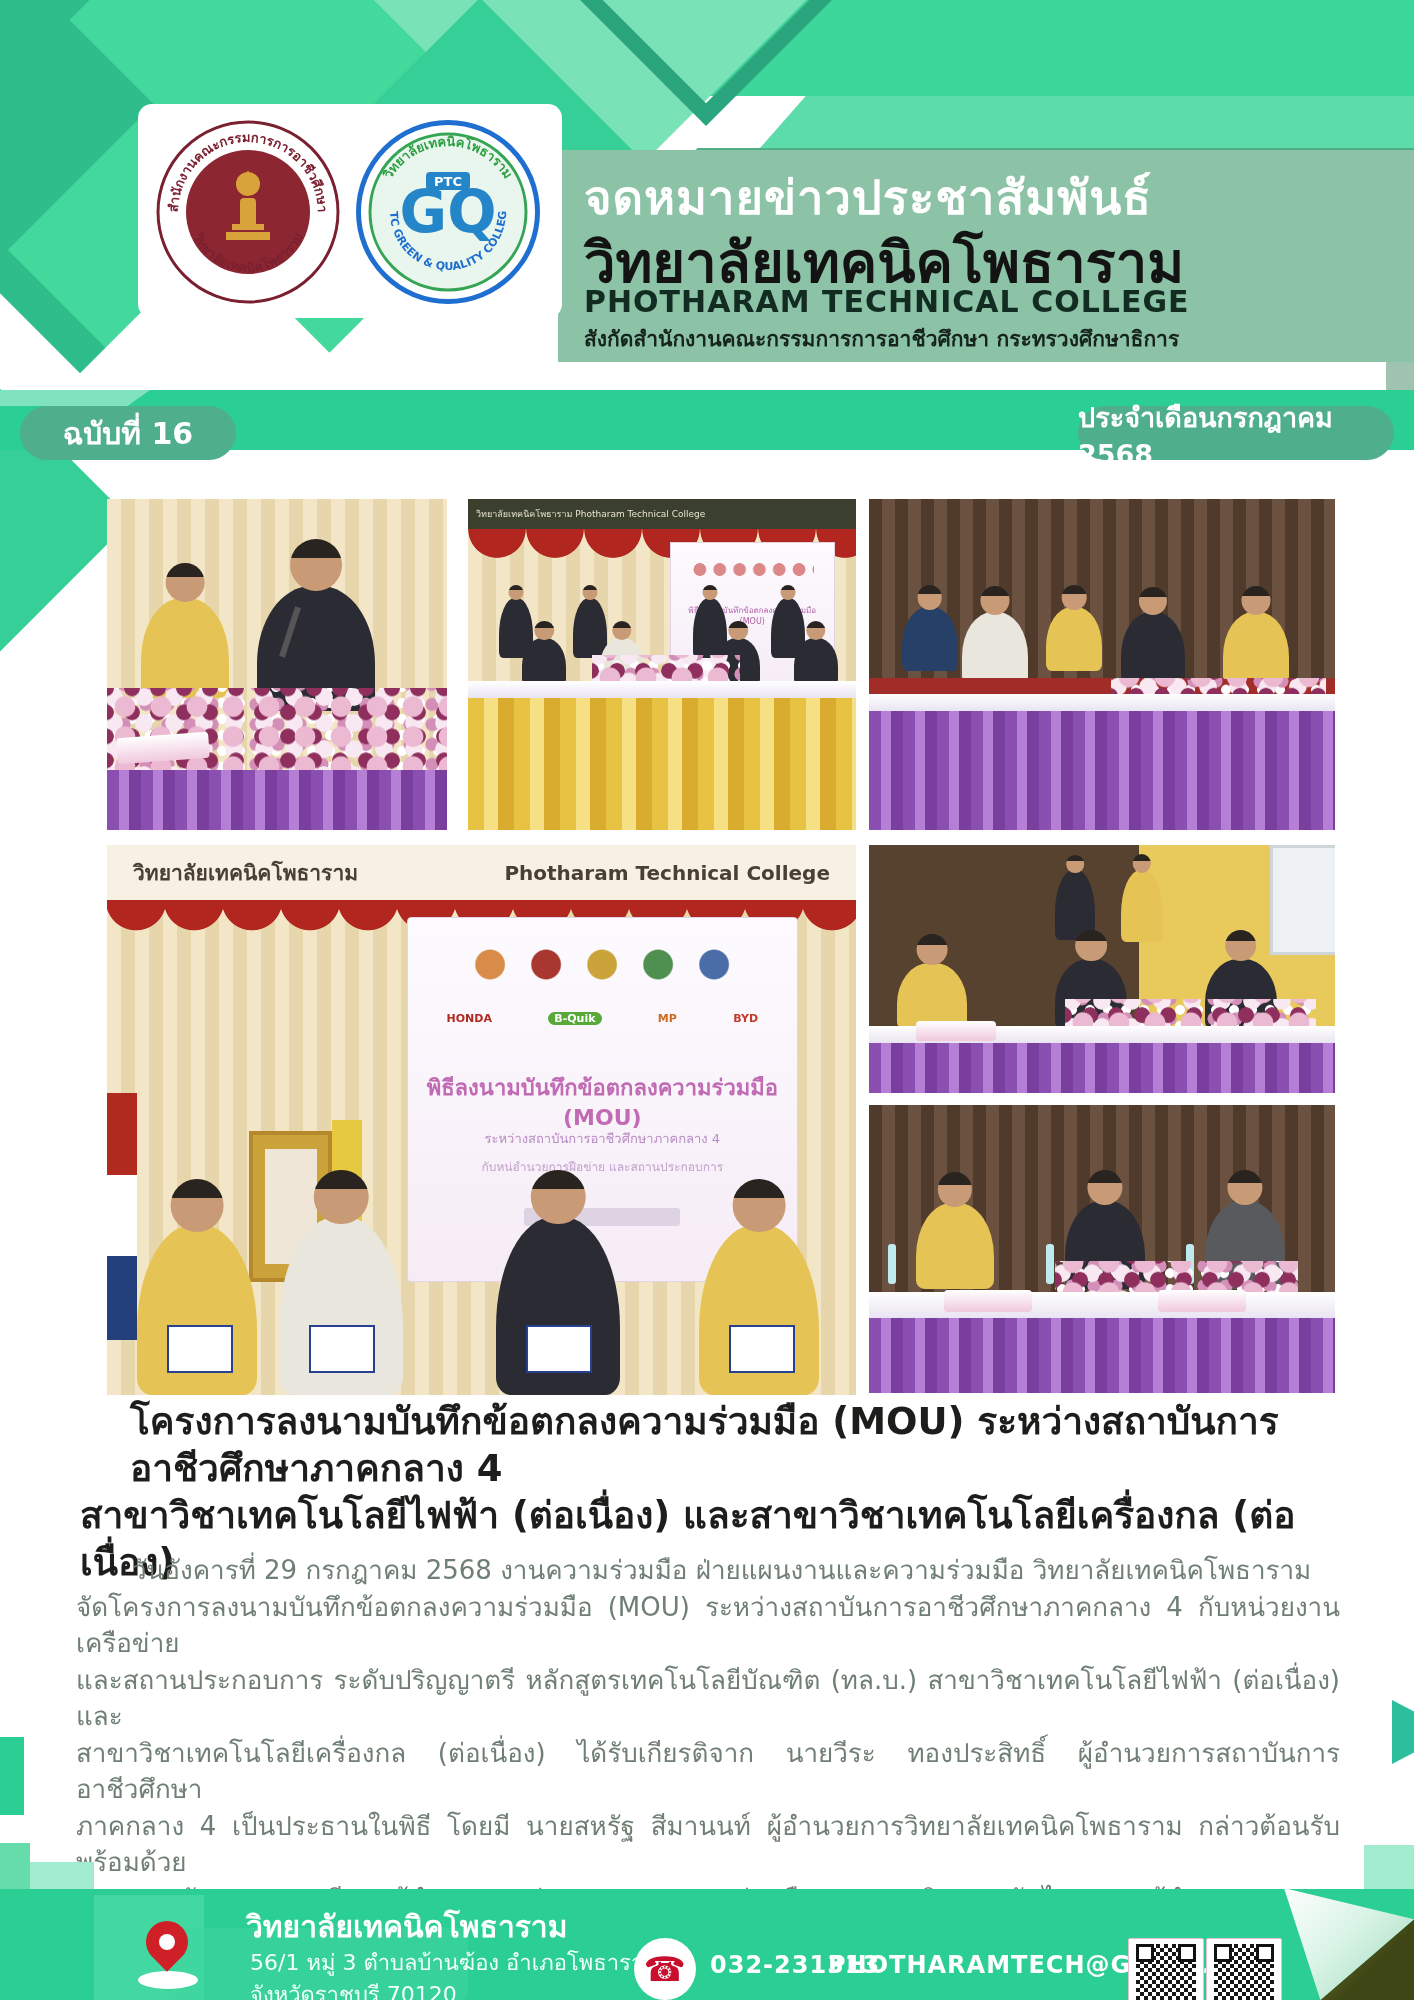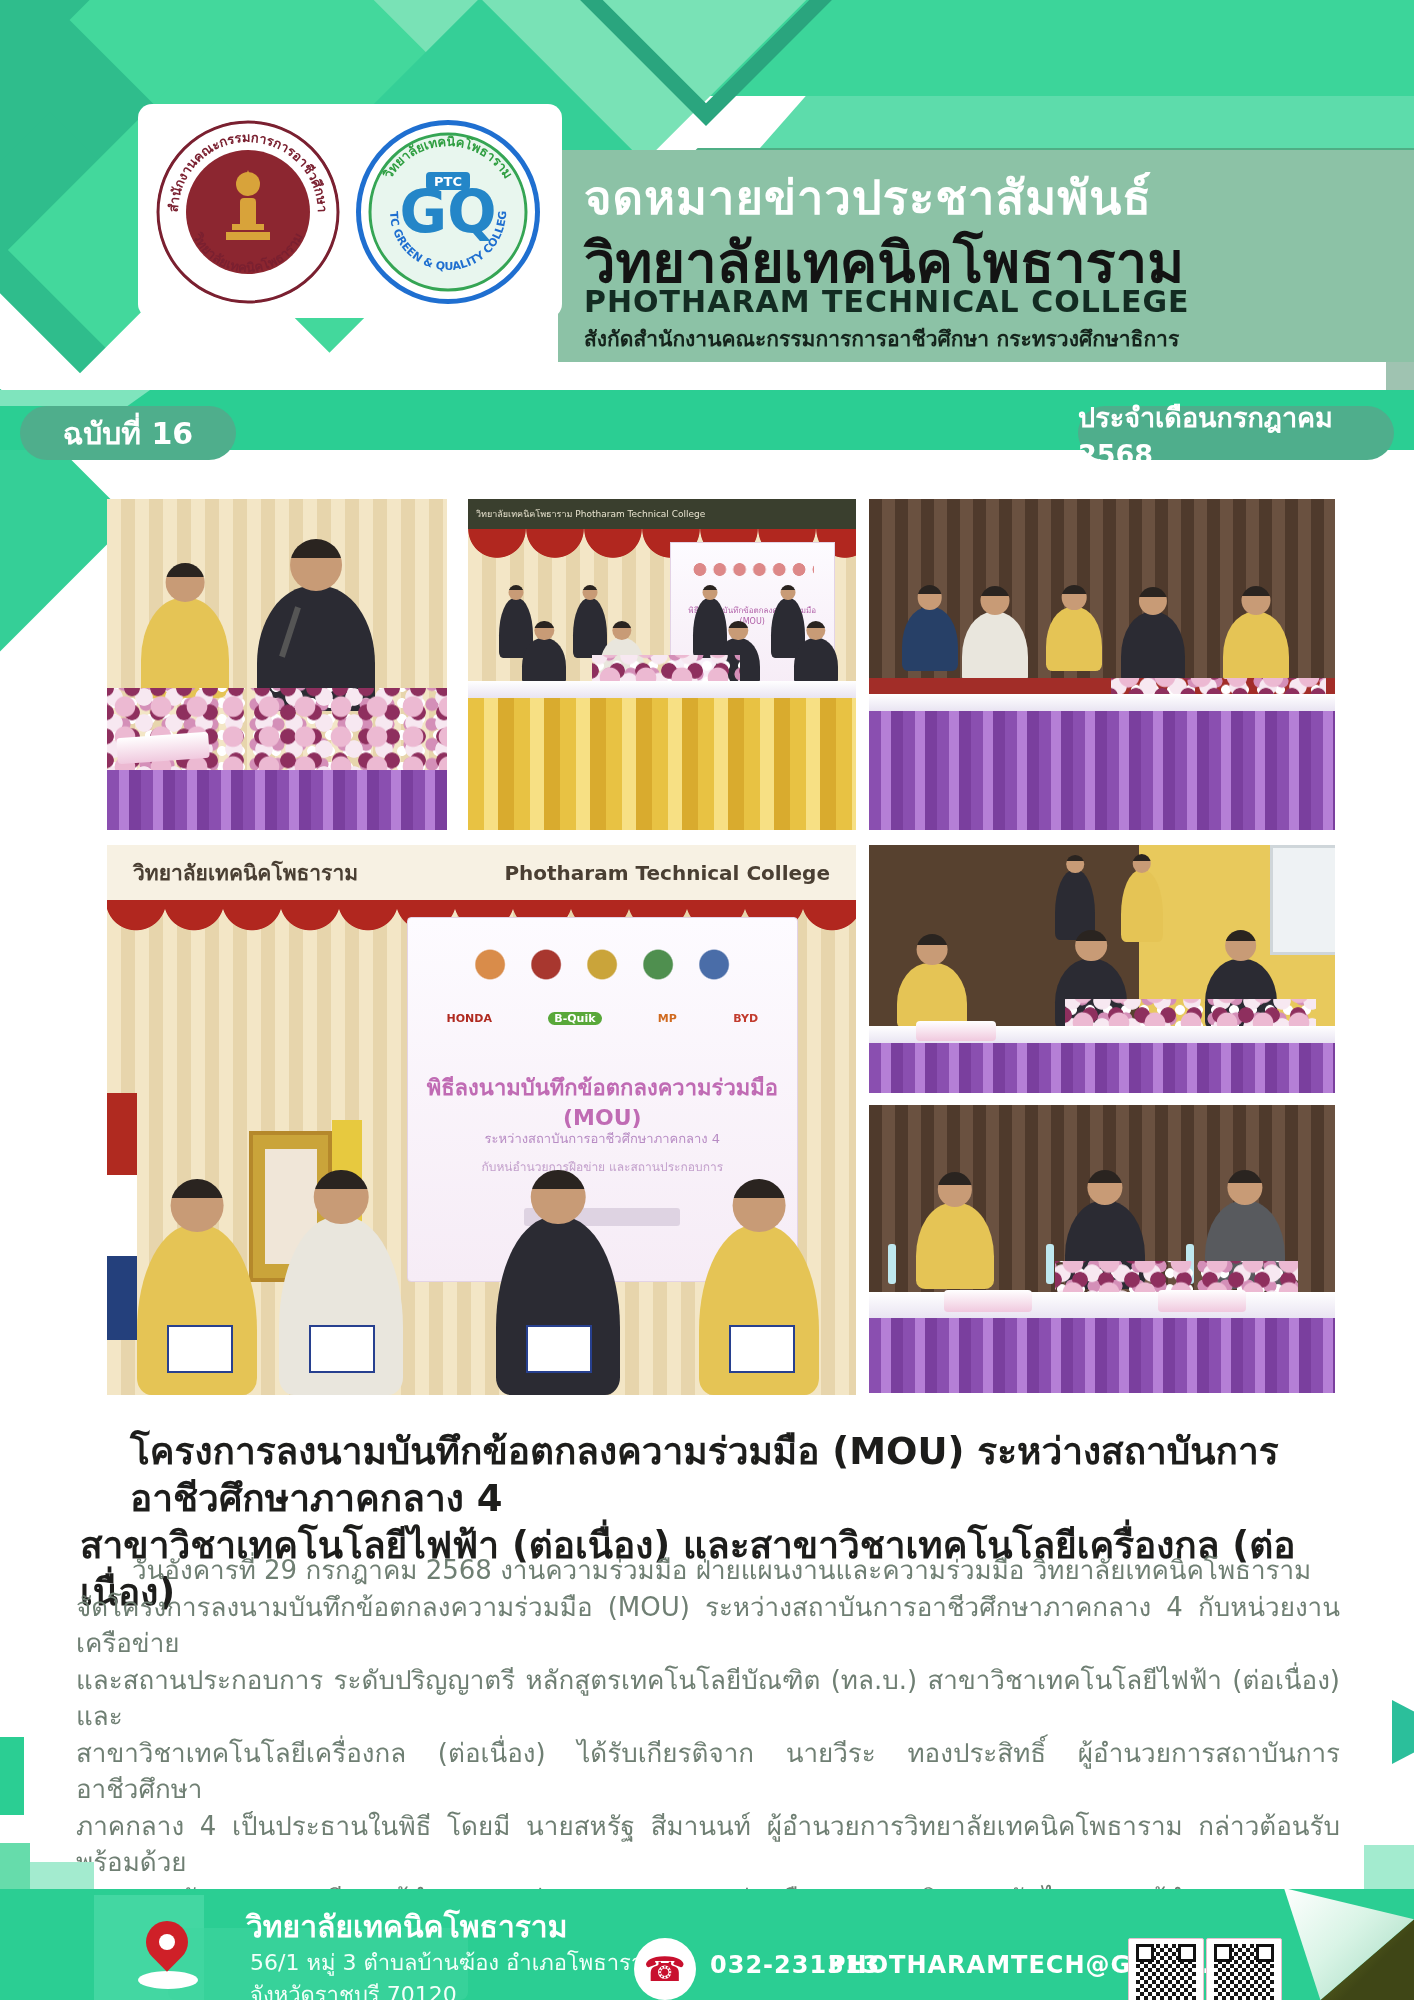--- a/index.html
+++ b/index.html
@@ -40,21 +40,21 @@
      radial-gradient(circle,#ffffff 0 38%,transparent 44%);
      background-size:36px 30px,26px 24px,30px 26px,22px 20px,18px 16px;
      background-position:0 60%,12px 20%,22px 80%,6px 40%,16px 10%;}
   .person{position:absolute;--shirt:#2b2b33;background:var(--shirt);border-radius:46% 46% 12% 12% / 62% 62% 10% 10%;}
   .person::before{content:"";position:absolute;bottom:96%;left:50%;transform:translateX(-50%);width:44%;height:0;padding-top:44%;
      border-radius:50%;background:linear-gradient(#2a2420 0 36%,#c89b76 36% 100%);}
   .p-yellow{--shirt:#e5c455;} .p-white{--shirt:#e9e6dd;} .p-navy{--shirt:#274067;} .p-grey{--shirt:#585a5e;}
   .plate{position:absolute;background:linear-gradient(#ffffff,#f0c9de);border-radius:4px;}
   .sign-strip{position:absolute;left:0;top:0;right:0;display:flex;align-items:center;justify-content:space-between;}
   
-  .headline{position:absolute;left:80px;top:1398px;width:1258px;color:#1d1d1b;font-weight:700;font-size:37px;line-height:47px;margin-top:30px;}
+  .headline{position:absolute;left:80px;top:1398px;width:1258px;color:#1d1d1b;font-weight:700;font-size:37px;line-height:47px;}
   .headline .hl1{padding-left:50px;}
   .article{position:absolute;left:76px;top:1552px;width:1264px;color:#6f7f73;font-size:26px;line-height:36.5px;}
   .article .al{text-align:justify;}
   .article .first{text-indent:56px;}
   
   .footer{position:absolute;left:0;top:1889px;width:1414px;height:111px;background:#2bce93;}
   .f-title{position:absolute;left:246px;top:14px;font-size:30px;font-weight:800;color:#ffffff;}
   .f-addr1{position:absolute;left:250px;top:56px;font-size:22px;color:#f2fff9;}
   .f-addr2{position:absolute;left:250px;top:88px;font-size:22px;color:#f2fff9;}
   .pin{position:absolute;left:146px;top:32px;width:42px;height:42px;background:#cf2028;border-radius:50% 50% 50% 0;transform:rotate(-45deg);}

